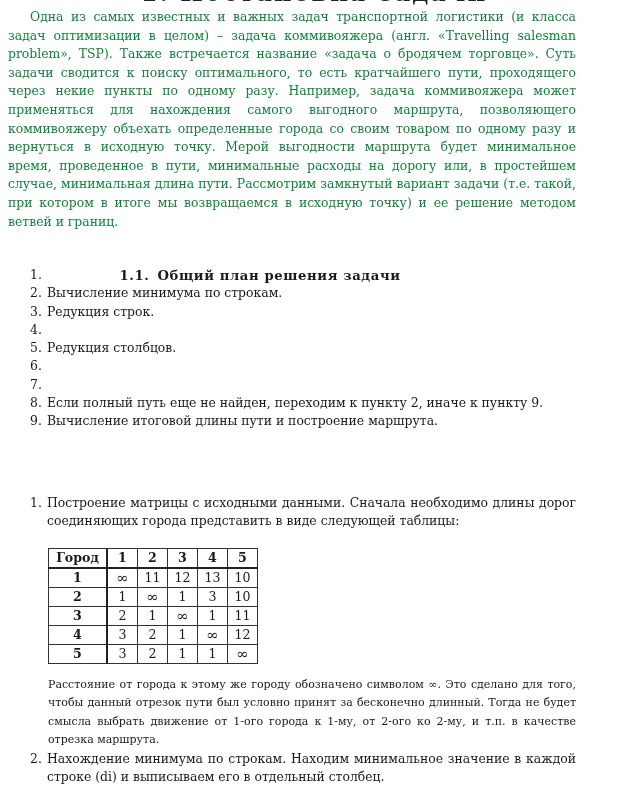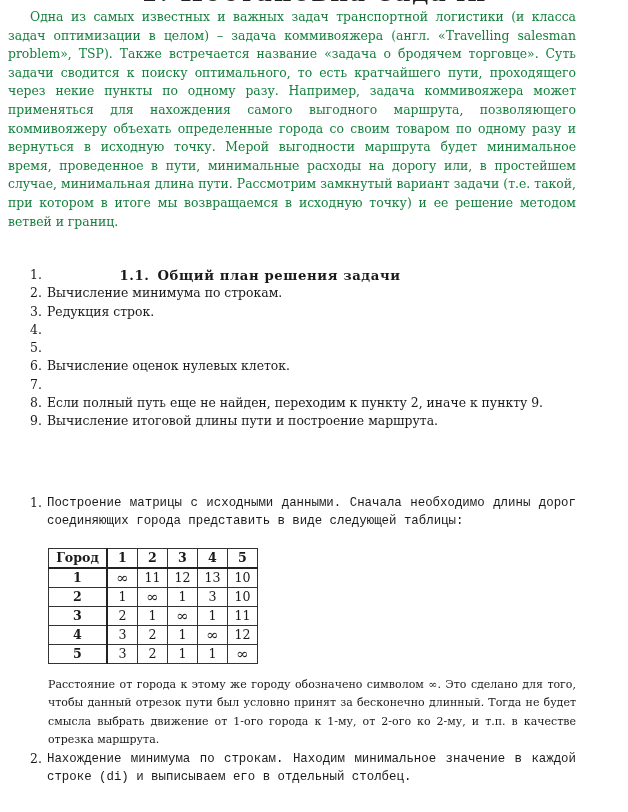--- a/index.html
+++ b/index.html
@@ -31,21 +31,21 @@
   .plan-list li { display: flex; white-space: nowrap; }
   .plan-list .n { width: 17px; flex: none; }
   .section-title {
     position: absolute; left: 0; width: 628px; top: 455px;
     text-align: center; font-size: 19.5px; font-weight: bold; letter-spacing: 0.5px;
   }
   .section-title .num { margin-right: 12px; }
   .steps { position: absolute; left: 30px; top: 494px; width: 546px; font-size: 12.4px; line-height: 18.4px; }
   .step { display: flex; }
   .step .n { width: 17px; flex: none; }
-  .step .body { flex: 1; text-align: justify; font-family: Liberation Mono, monospace; }
+  .step .body { flex: 1; text-align: justify; }
   table.matrix {
     position: absolute; left: 48px; top: 548px;
     border-collapse: collapse; font-size: 12.6px; line-height: 16px;
   }
   table.matrix td, table.matrix th {
     border: 1px solid #333; text-align: center; padding: 1px 0 1px 0; height: 16px;
   }
   table.matrix th { font-weight: bold; }
   table.matrix .corner { width: 57px; }
   table.matrix .col { width: 29px; }
@@ -79,24 +79,24 @@
       </li>
     <li>
         <span class="n">3.</span>
         <span>Редукция строк.</span>
       </li>
     <li>
         <span class="n">4.</span>
       </li>
     <li>
         <span class="n">5.</span>
+        <span>Редукция столбцов.</span>
       </li>
     <li>
         <span class="n">6.</span>
-        <span>Вычисление оценок нулевых клеток.</span>
       </li>
     <li>
         <span class="n">7.</span>
       </li>
     <li>
         <span class="n">8.</span>
         <span>Если полный путь еще не найден, переходим к пункту 2, иначе к пункту 9.</span>
       </li>
     <li>
         <span class="n">9.</span>

